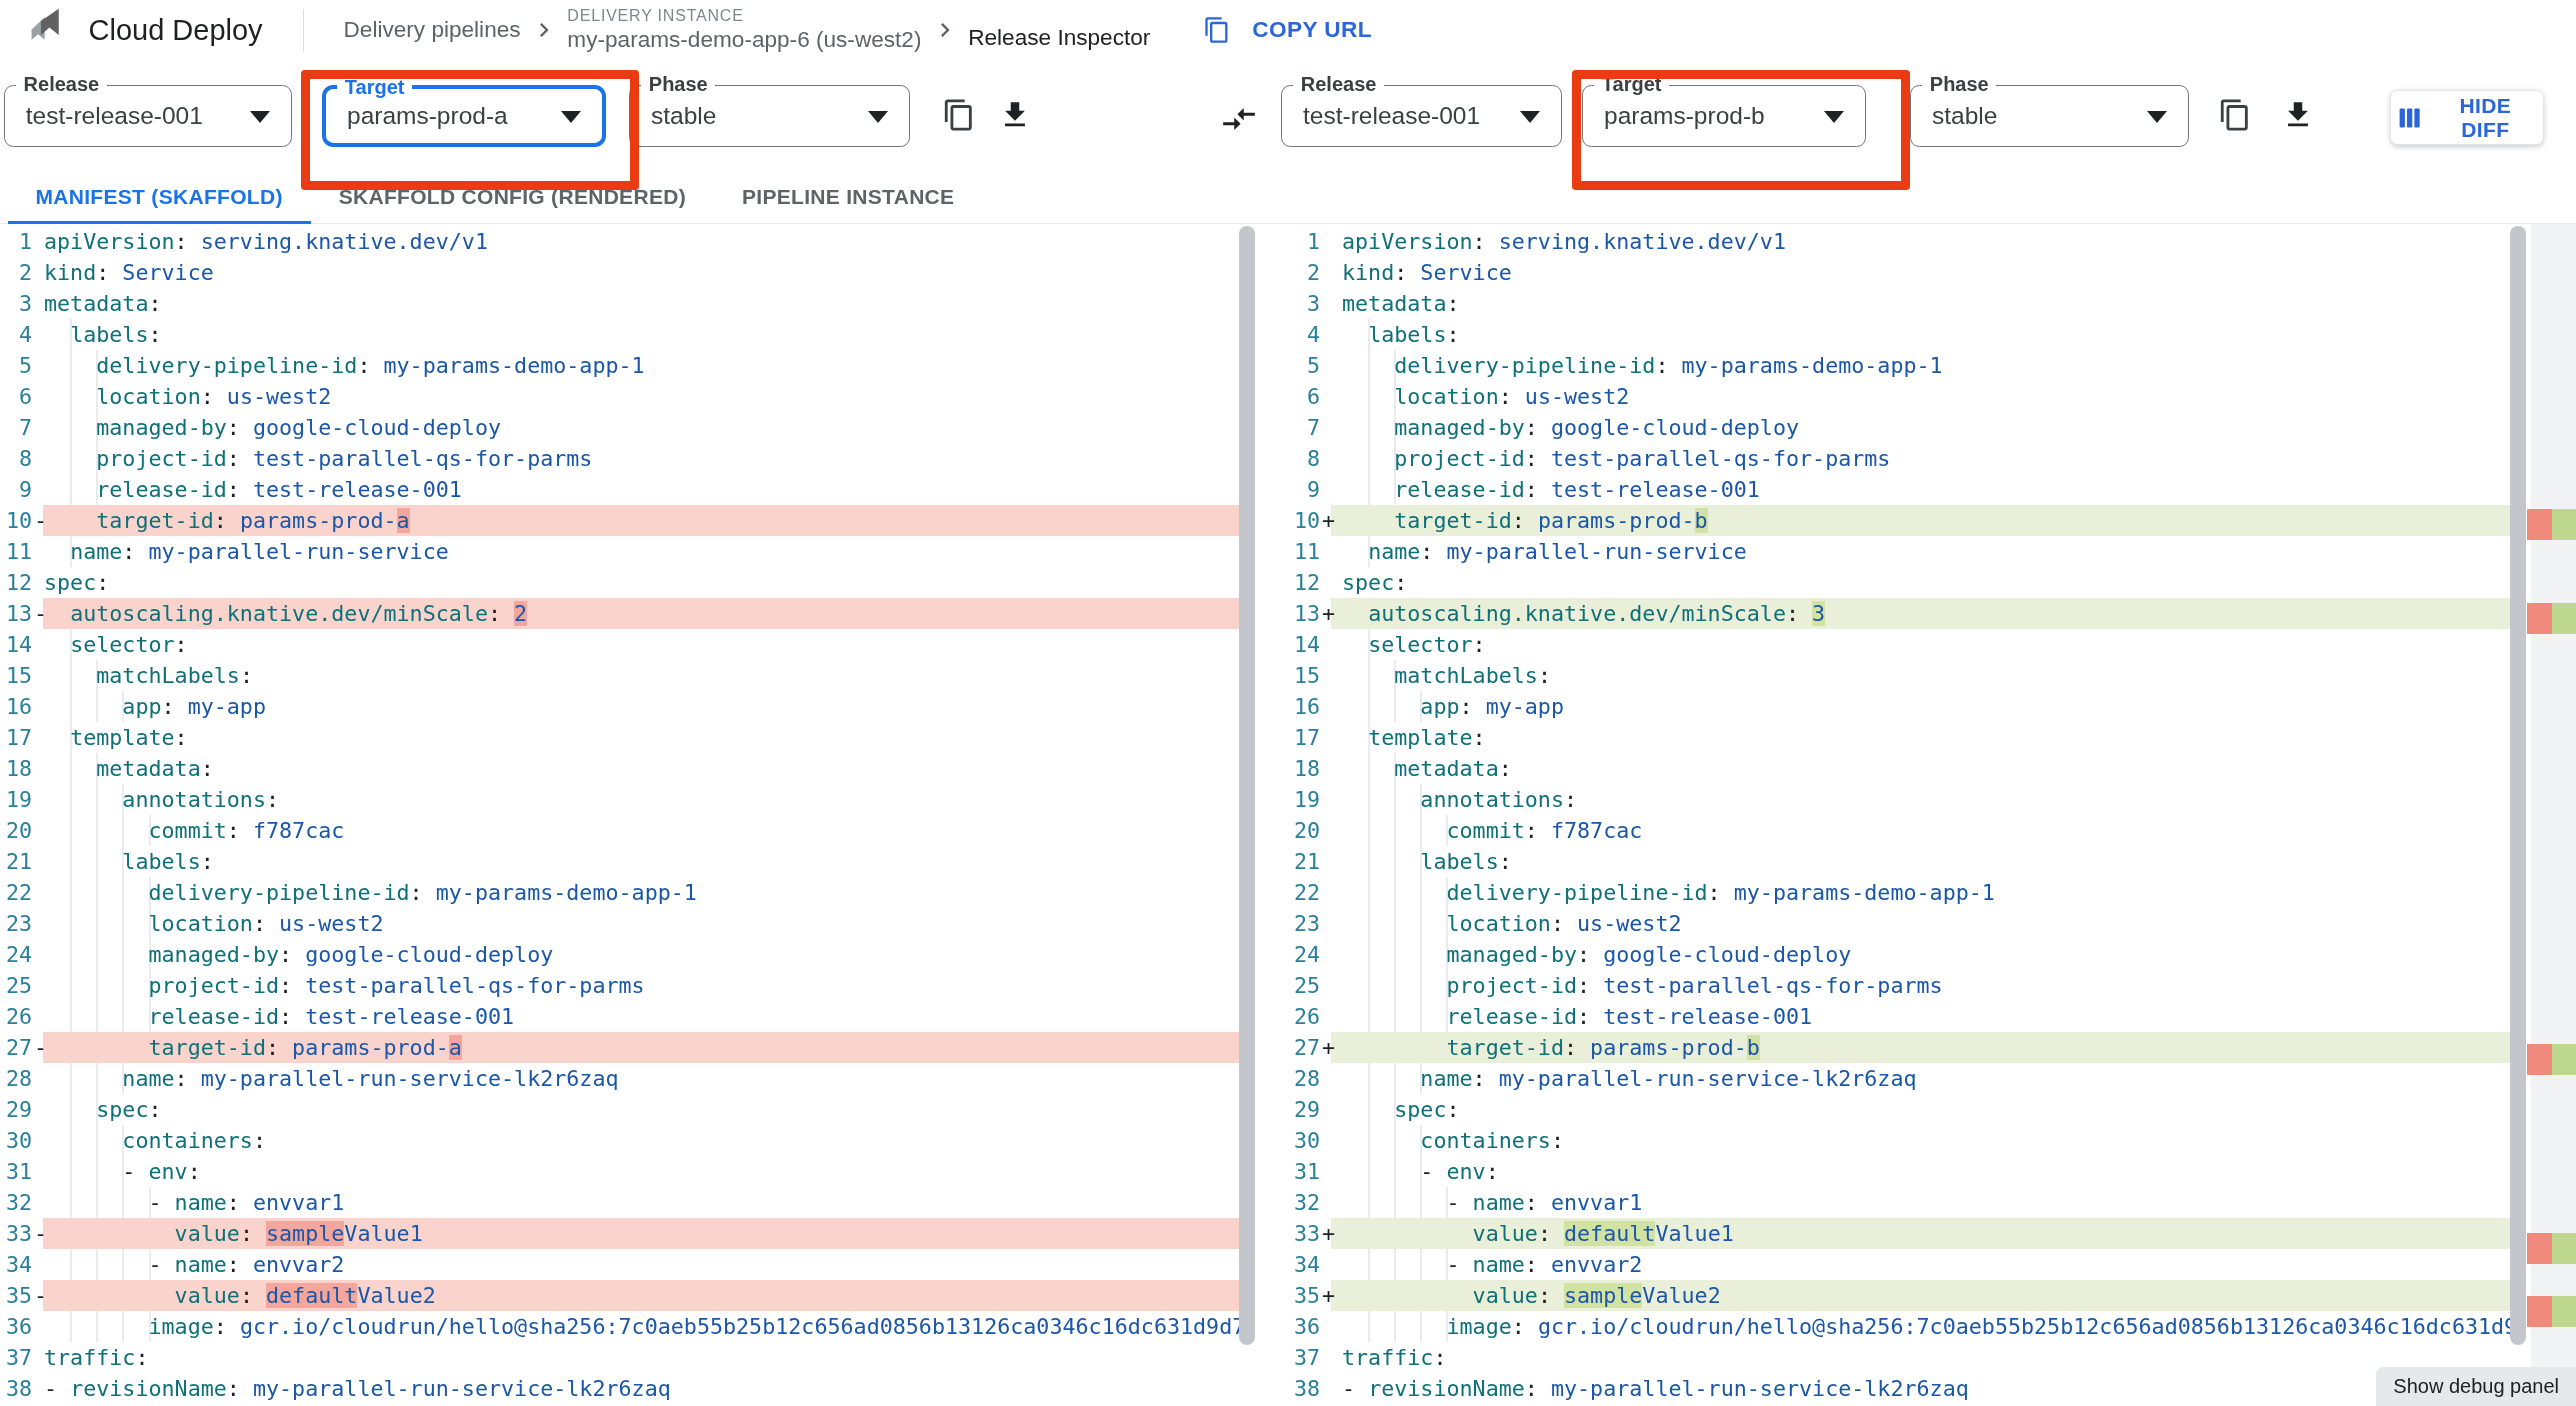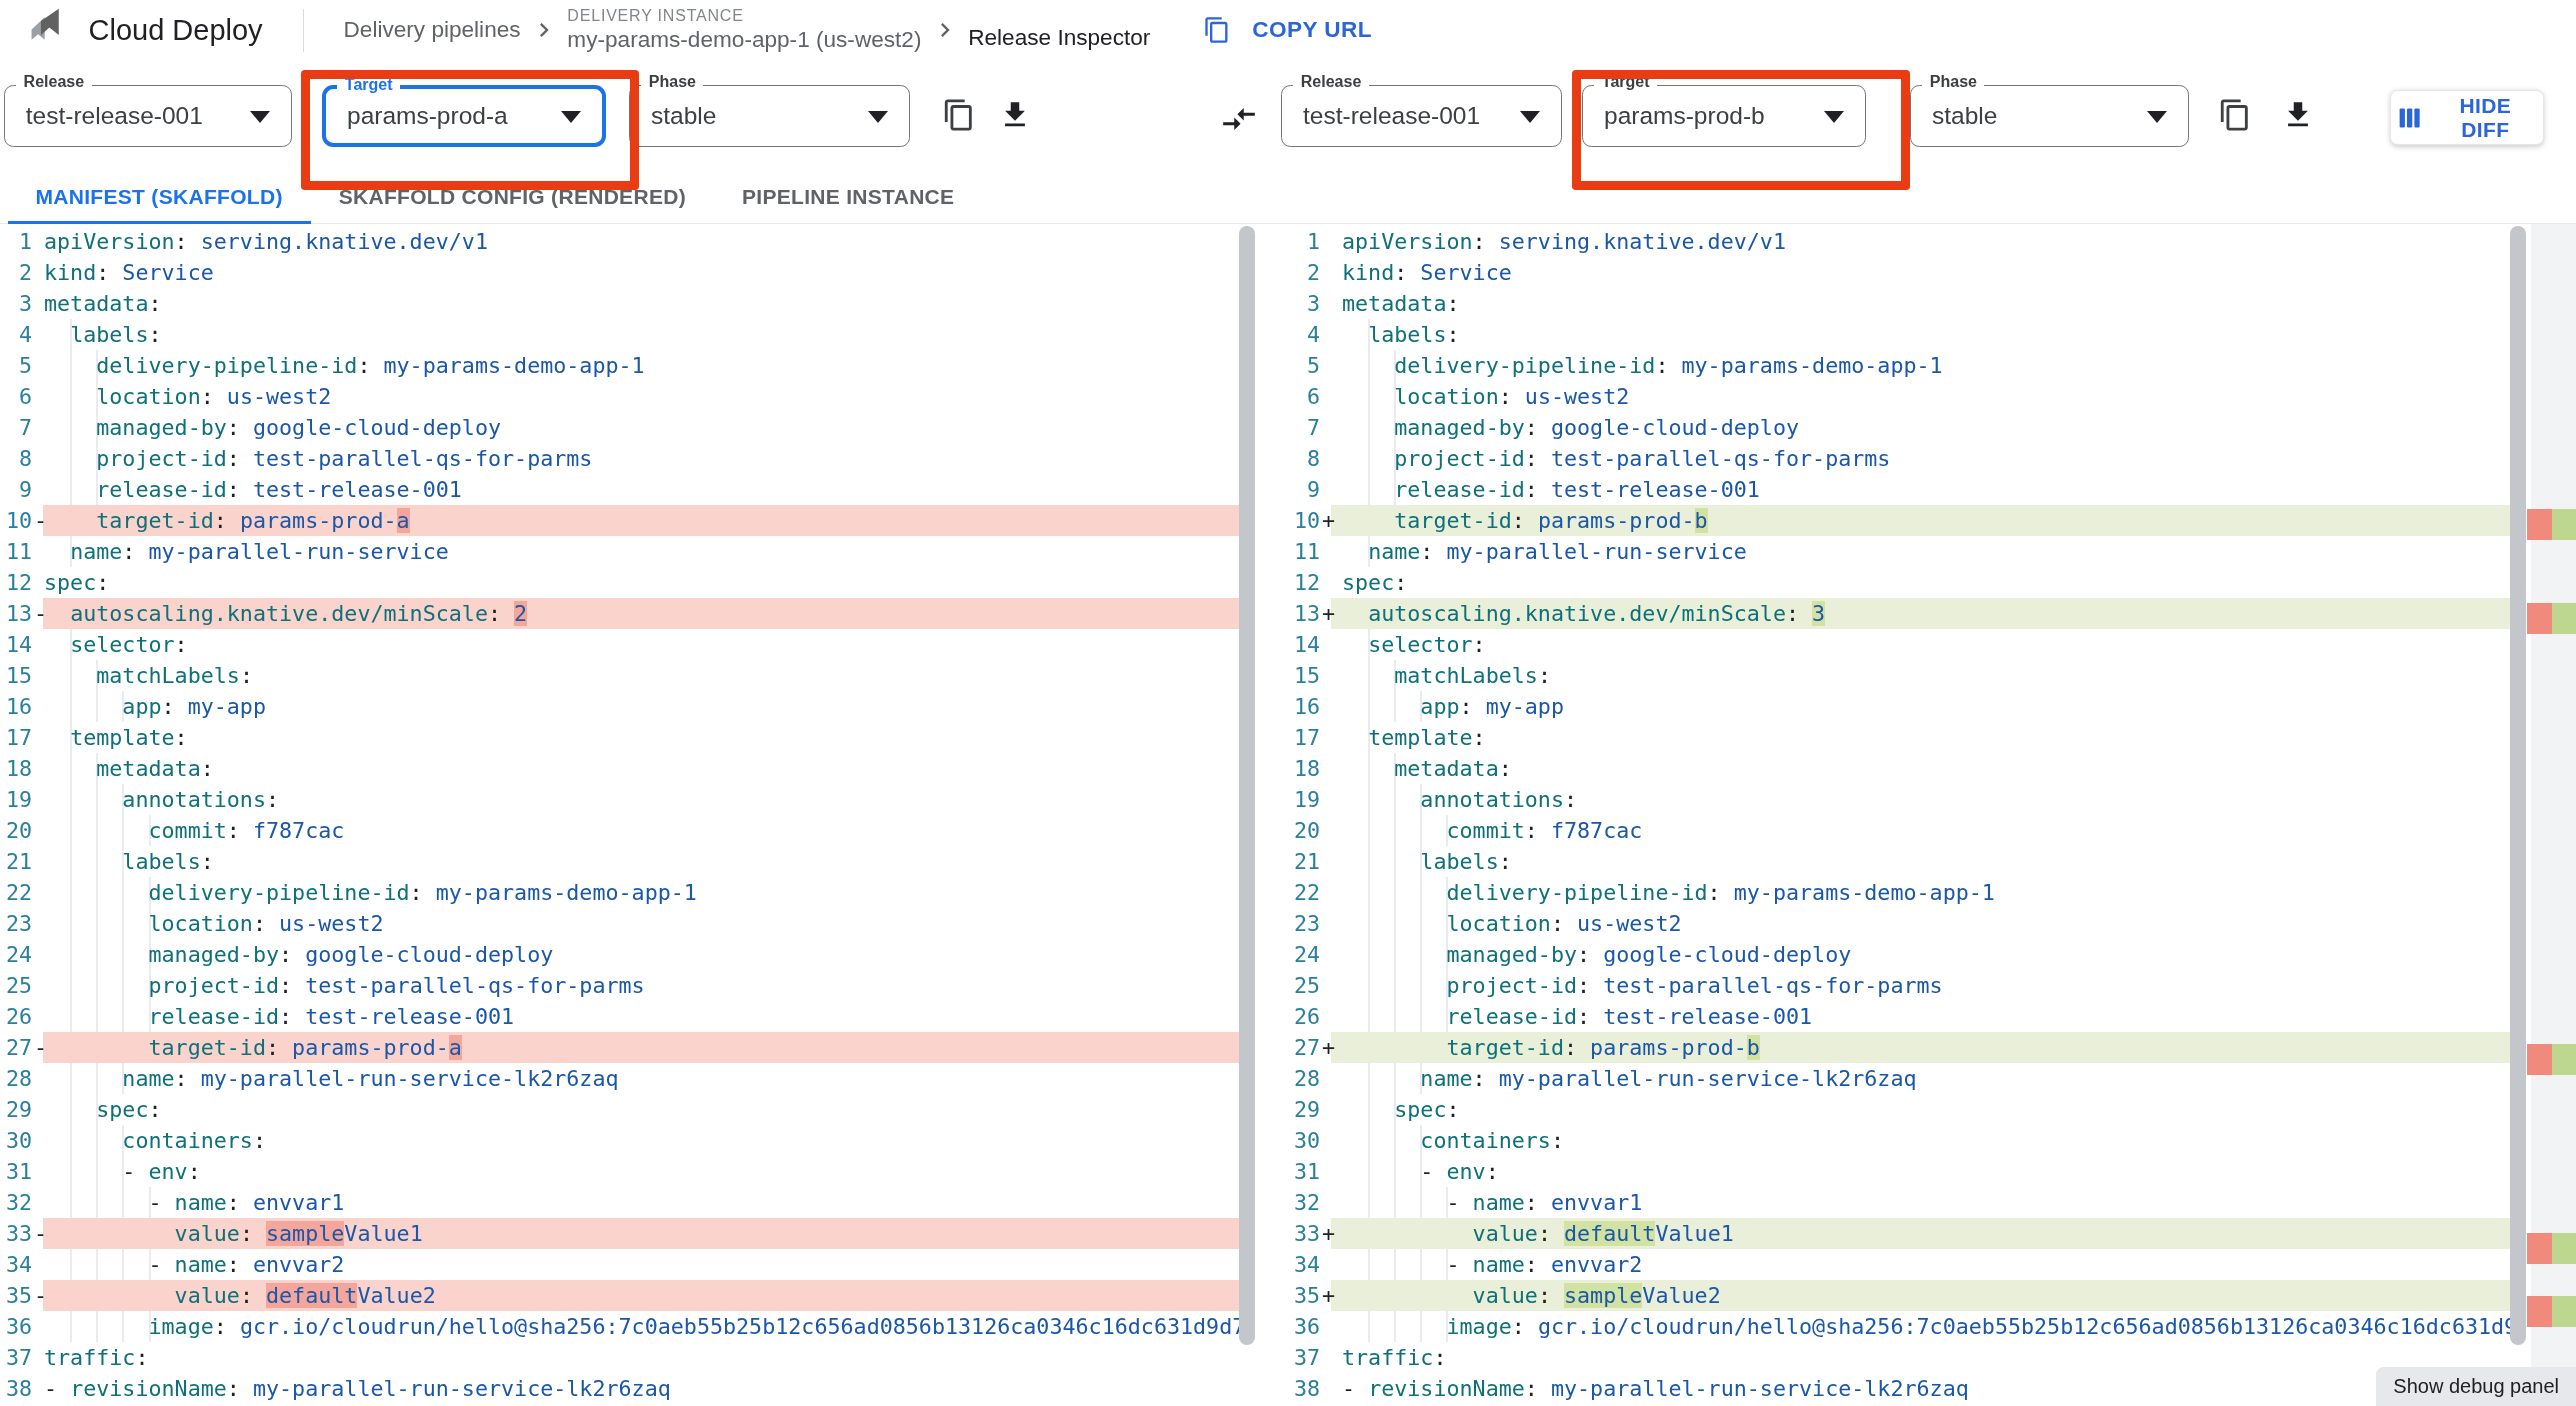--- a/index.html
+++ b/index.html
@@ -18,21 +18,21 @@
   .eyebrow{font-size:16px;color:#80868b;letter-spacing:0.8px;}
   .pipeline-name{font-size:22.6px;color:#5f6368;margin-top:3.8px;}
   .copy-url{display:flex;align-items:center;gap:21px;margin-left:53px;color:#2b66d9;
             font-size:22.6px;font-weight:700;letter-spacing:0.4px;cursor:pointer;}
   
   #toolbar{position:absolute;left:0;top:60px;width:2576px;height:111px;border-bottom:0.9px solid #e8eaec;background:#fff;}
   .select{position:absolute;top:24.5px;height:62px;border:1.9px solid #72767a;border-radius:9.4px;
           background:#fff;display:flex;align-items:center;cursor:pointer;box-sizing:border-box;}
   .select .val{font-size:24.5px;color:#3c4043;padding-left:21px;}
   .select .flabel{position:absolute;top:-14px;left:11.3px;background:#fff;padding:0 7.5px;
-                  font-size:16px;font-weight:700;color:#3c4043;line-height:1.2;}
+                  font-size:20px;font-weight:700;color:#3c4043;line-height:1.2;}
   .select.focused{border:4.7px solid #1a73e8;border-radius:11.3px;}
   .select.focused .flabel{color:#1a73e8;}
   .caret{position:absolute;right:21px;top:50%;margin-top:-4.7px;width:0;height:0;
          border-left:10.4px solid transparent;border-right:10.4px solid transparent;border-top:12.2px solid #202124;}
   .icon-btn{position:absolute;top:34px;width:41px;height:41px;display:flex;align-items:center;
             justify-content:center;cursor:pointer;border:none;background:transparent;padding:0;}
   .hide-diff{position:absolute;left:2390px;top:30px;width:154px;height:55px;background:#fff;
              border:0.9px solid #e3e5e8;border-radius:7.5px;box-shadow:0 1.9px 5.6px rgba(60,64,67,.25);
              display:flex;align-items:center;justify-content:center;gap:11.3px;color:#2b66d9;
              font-size:21px;font-weight:700;letter-spacing:0.4px;cursor:pointer;}
@@ -89,21 +89,21 @@
   <span class="app-title">Cloud Deploy</span>
   <span class="hdr-divider"></span>
   <span class="crumb">Delivery pipelines</span>
   <span class="crumb-chevron">
     <svg width="28" height="28" viewBox="0 0 24 24">
         <path fill="#5f6368" d="M10 6 8.59 7.41 13.17 12l-4.58 4.59L10 18l6-6z"></path>
       </svg>
   </span>
   <span class="eyebrow-block">
     <span class="eyebrow">DELIVERY INSTANCE</span>
-    <span class="pipeline-name">my-params-demo-app-1 (us-west2)</span>
+    <span class="pipeline-name">my-params-demo-app-6 (us-west2)</span>
   </span>
   <span class="crumb-chevron">
     <svg width="28" height="28" viewBox="0 0 24 24">
         <path fill="#5f6368" d="M10 6 8.59 7.41 13.17 12l-4.58 4.59L10 18l6-6z"></path>
       </svg>
   </span>
   <span class="crumb current">Release Inspector</span>
   <span class="copy-url">
     <svg width="28" height="28" viewBox="0 0 24 24">
         <path fill="#2b66d9" d="M16 1H4c-1.1 0-2 .9-2 2v14h2V3h12V1zm3 4H8c-1.1 0-2 .9-2 2v14c0 1.1.9 2 2 2h11c1.1 0 2-.9 2-2V7c0-1.1-.9-2-2-2zm0 16H8V7h11v14z"></path>

